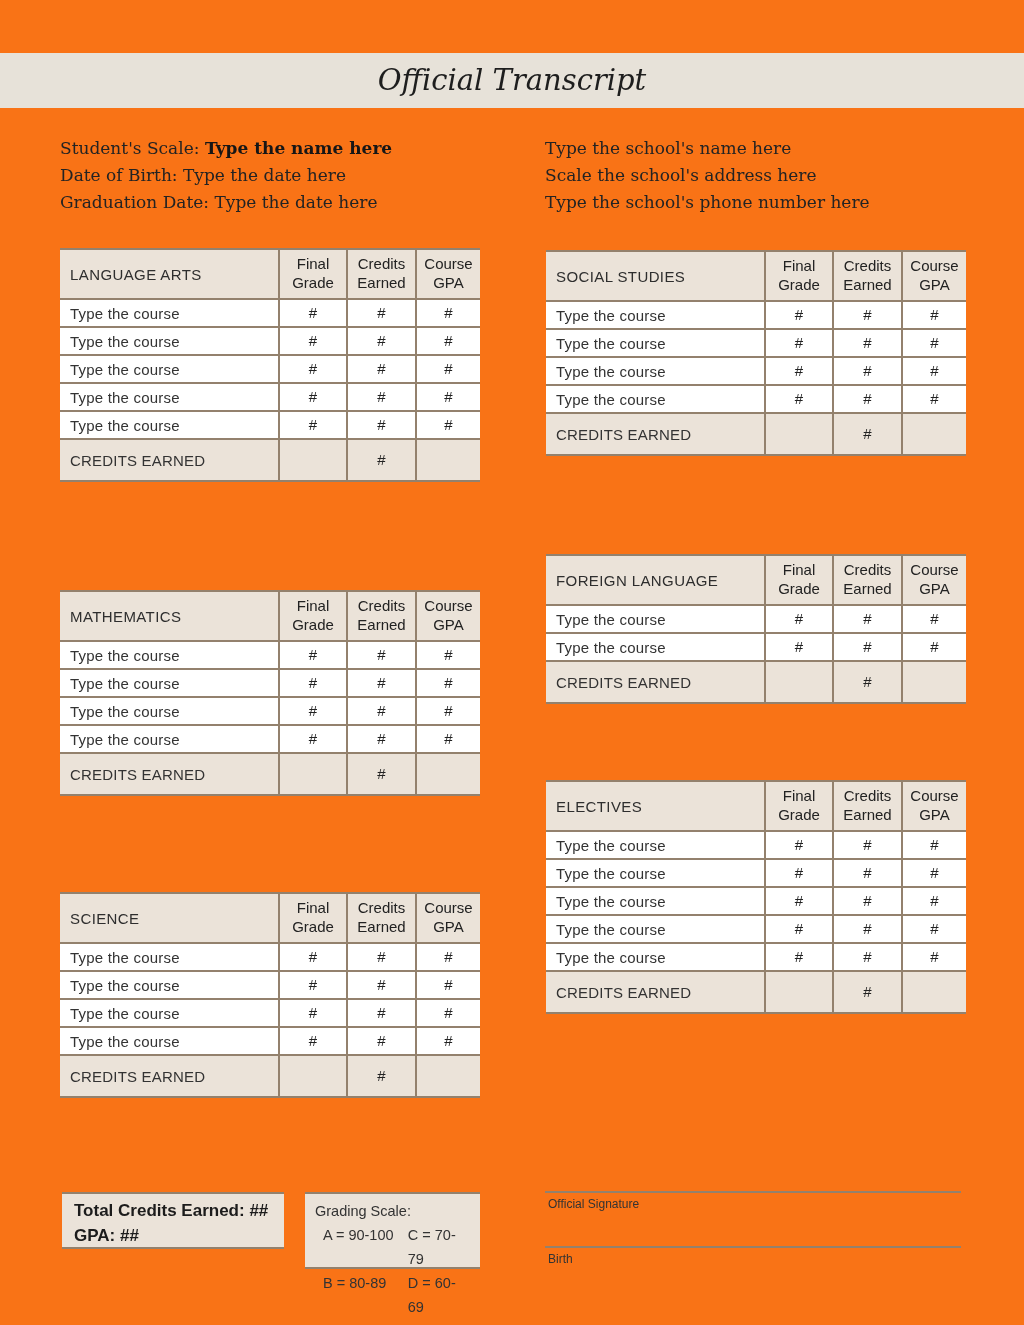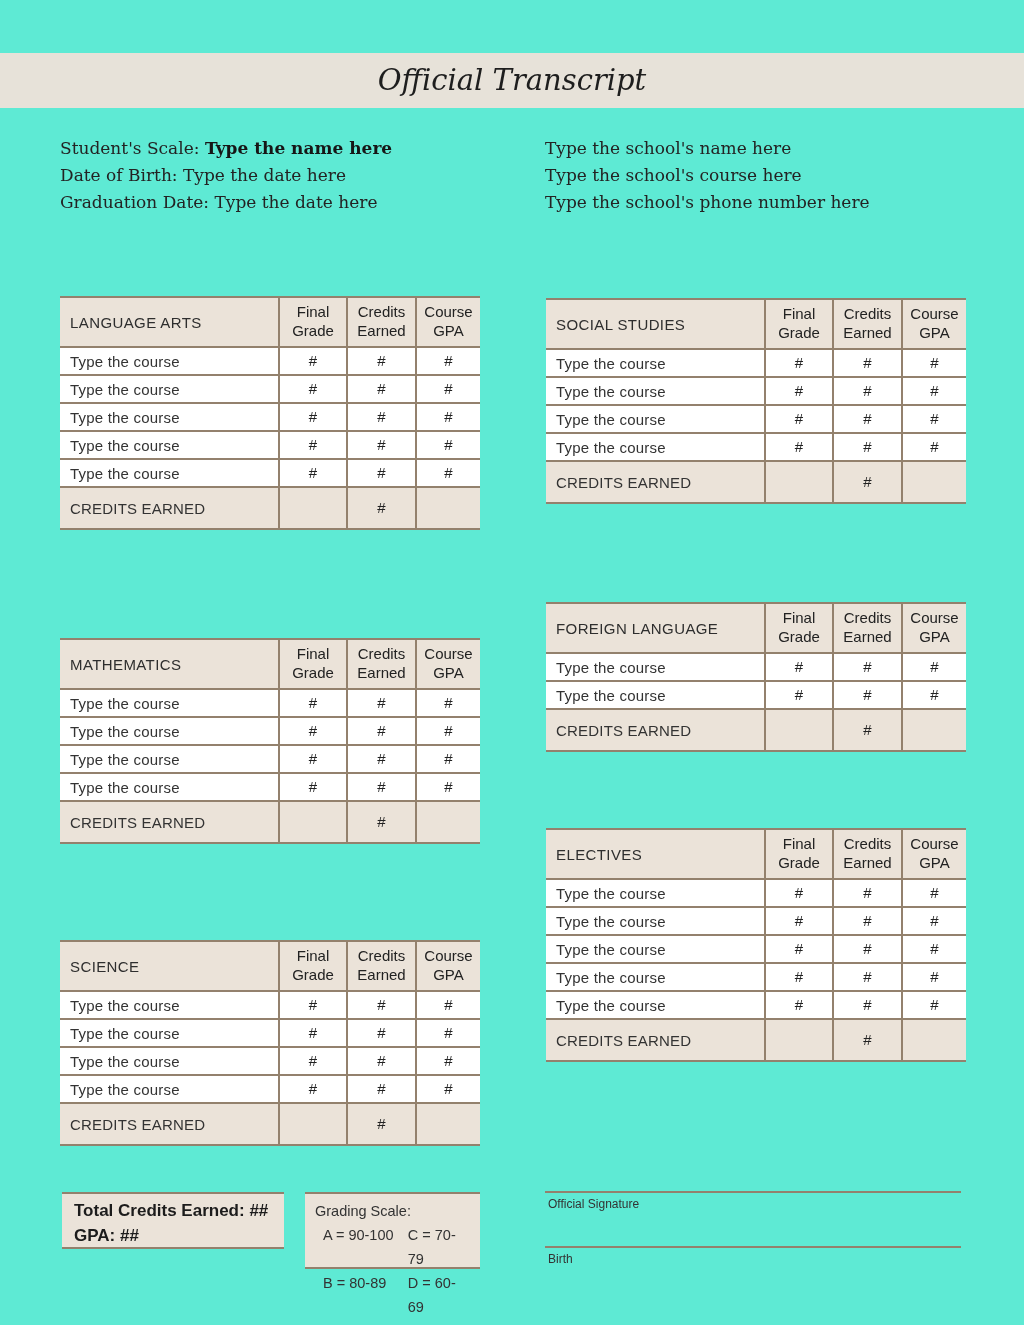--- a/index.html
+++ b/index.html
@@ -1,30 +1,30 @@
 <!DOCTYPE html>
 <html style="--band: #e7e2d9; --cell: #ebe3d9; --border: #93816d;"><head>
 <meta charset="utf-8">
 <style>
   :root { --band:#e7e2d9; --cell:#ebe3d9; --border:#93816d; }
   * { margin:0; padding:0; box-sizing:border-box; }
   body { background:#fff; font-family:"Liberation Sans", sans-serif; }
-  .page { position:relative; width:1024px; height:1325px; background:#5eead4; overflow:hidden; }
+  .page { position:relative; width:1024px; height:1325px; background:#f97316; overflow:hidden; }
 
   .band { position:absolute; left:0; top:53px; width:100%; height:55px; background:var(--band); }
   .band .title { width:100%; text-align:center; line-height:55px; font-family:"DejaVu Serif", serif;
                  font-style:italic; font-size:29px; color:#1e1e1e; }
 
   .info { position:absolute; top:135px; font-family:"DejaVu Serif", serif; font-size:17px;
           color:#232323; line-height:27px; }
   .info.left { left:60px; } .info.right { left:545px; }
   .info b { font-weight:bold; color:#161616; }
 
   .table { position:absolute; width:420px; border-top:2px solid var(--border);
-           font-size:15px; color:#333;margin-top:48px; }
+           font-size:15px; color:#333; }
   .tr { display:flex; height:28px; border-bottom:2px solid var(--border); background:#fff; }
   .tr.thead { height:50px; } .tr.tfoot { height:42px; }
   .tr.thead .td, .tr.tfoot .td { background:var(--cell); }
   .td { display:flex; align-items:center; }
   .td.c-course { flex:1; padding-left:10px; letter-spacing:.2px; }
   .td.c-num { justify-content:center; text-align:center; border-left:2px solid var(--border);
               line-height:1.25; color:#222; }
   .tr > .td:nth-child(2){ width:68px; } .tr > .td:nth-child(3){ width:69px; } .tr > .td:nth-child(4){ width:65px; }
   .tr.thead .td.c-course { font-size:15px; color:#2e2e2e; letter-spacing:.4px; }
 
@@ -50,21 +50,21 @@
   </div>
 
   <div class="info left">
     <div><span>Student's Scale: </span><b>Type the name here</b></div>
     <div><span>Date of Birth: </span><span>Type the date here</span></div>
     <div><span>Graduation Date: </span><span>Type the date here</span></div>
   </div>
 
   <div class="info right">
     <div>Type the school's name here</div>
-    <div>Type the school's course here</div>
+    <div>Scale the school's address here</div>
     <div>Type the school's phone number here</div>
   </div>
 
   <div class="table" style="left:60px; top:248px;">
       <div class="tr thead">
         <div class="td c-course">LANGUAGE ARTS</div>
         <div class="td c-num">Final Grade</div>
         <div class="td c-num">Credits Earned</div>
         <div class="td c-num">Course GPA</div>
       </div>

